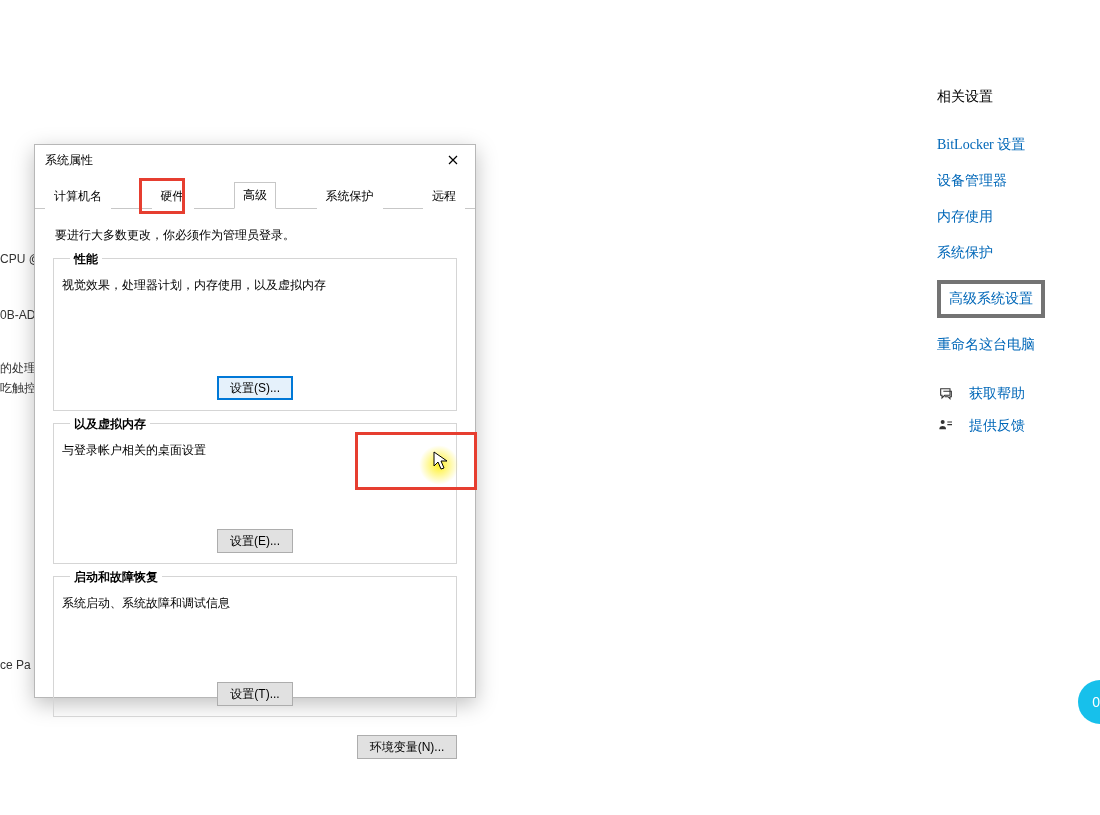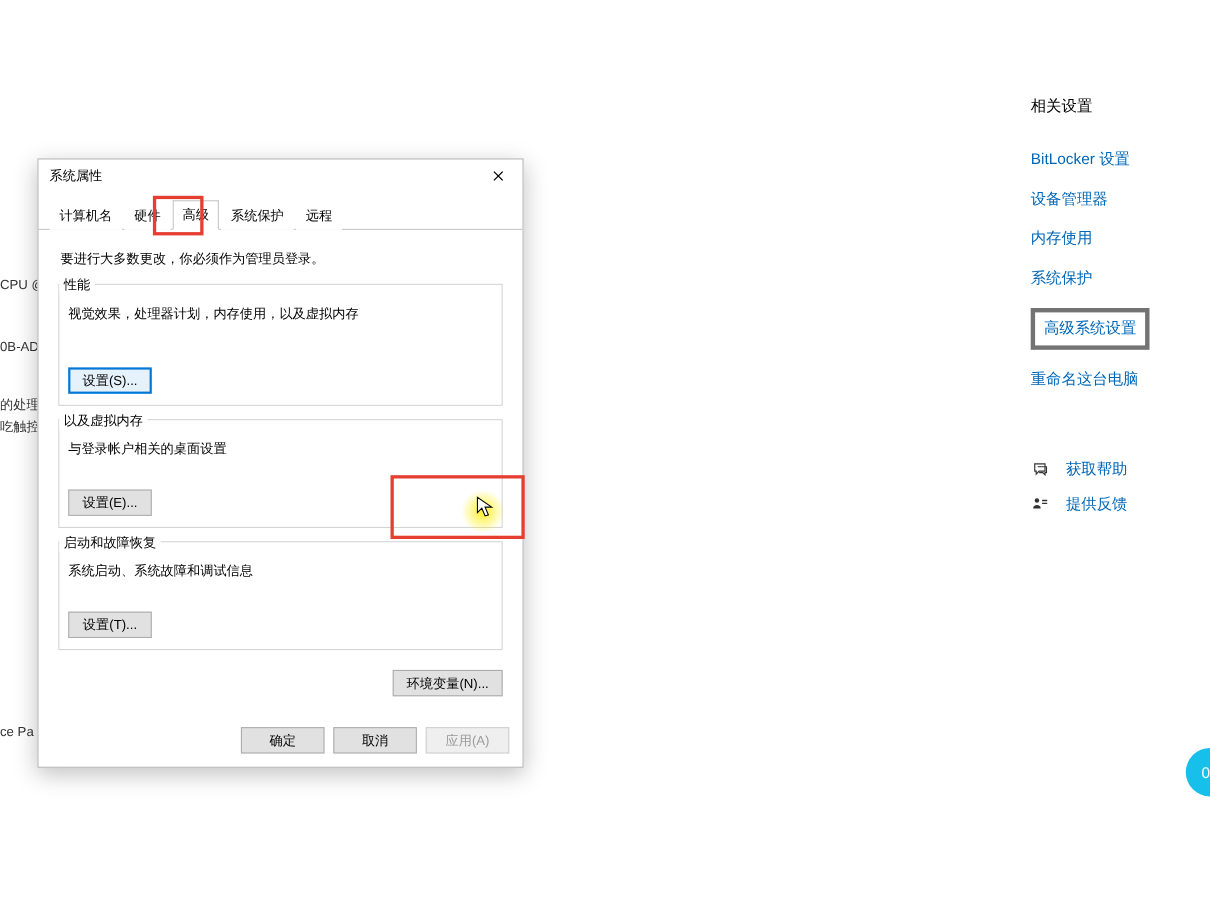--- a/index.html
+++ b/index.html
@@ -20,23 +20,23 @@
     }
     .bg1 { left: 0; top: 252px; }
     .bg2 { left: 0; top: 308px; }
     .bg3 { left: 0; top: 360px; }
     .bg4 { left: 0; top: 380px; }
     .bg5 { left: 0; top: 658px; }
 
     
     .sidebar { position: absolute; left: 937px; top: 88px; width: 160px; }
     .sidebar-title { font-size: 14px; color: #000; margin-bottom: 30px; }
-    .link { display: block; font-size: 14px; color: #0067b8; margin-bottom: 18px; cursor: pointer; }
+    .link { display: block; font-size: 14px; color: #0067b8; margin-bottom: 18px; cursor: pointer; font-family: Liberation Serif, serif; }
     .link.boxed { border: 4px solid #737373; padding: 6px 8px; display: inline-block; margin-bottom: 18px; }
-    .help-group { margin-top: 64px; }
+    .help-group { margin-top: 31px; }
     .help-row { display: flex; align-items: center; margin-bottom: 14px; }
     .help-row .icon { width: 20px; height: 16px; margin-right: 12px; color: #333; }
     .help-row .text { font-size: 14px; color: #0067b8; cursor: pointer; }
 
     
     .float-circle {
       position: absolute;
       right: -22px;
       top: 680px;
       width: 44px;
@@ -68,20 +68,21 @@
       justify-content: space-between;
       padding: 0 10px;
     }
     .titlebar .title { font-size: 12px; }
     .titlebar .close { width: 24px; height: 24px; display:flex; align-items:center; justify-content:center; cursor:pointer; }
     .tabs {
       display: flex;
       align-items: flex-end;
       border-bottom: 1px solid #c7c7c7;
       padding: 6px 8px 0 10px;
+      justify-content: space-between;
     }
     .tab {
       padding: 4px 8px;
       font-size: 12px;
       border: 1px solid transparent;
       border-bottom: none;
       margin-right: 2px;
       cursor: pointer;
       position: relative;
       top: 1px;
@@ -126,27 +127,28 @@
     .admin-note { font-size: 12px; margin: 8px 6px 14px 6px; }
     .group {
       border: 1px solid #d5d5d5;
       margin: 0 4px 12px 4px;
       padding: 8px 8px 10px 8px;
       position: relative;
     }
     .group .legend {
       position: absolute;
       top: -8px;
-      left: 0;
+      left: 16px;
       background: #fff;
       padding: 0 4px;
       font-size: 12px;
+      font-weight: bold;
     }
     .group .desc { font-size: 12px; margin: 10px 0 18px 0; }
-    .group .btn-row { display: flex; justify-content: flex-start; }
+    .group .btn-row { display: flex; justify-content: center; margin-top: 42px; }
     .win-btn {
       min-width: 76px;
       height: 24px;
       font-size: 12px;
       background: #e1e1e1;
       border: 1px solid #adadad;
       padding: 0 10px;
       cursor: pointer;
     }
     .win-btn.focus { border: 2px solid #0078d7; background: #e5f1fb; }
@@ -250,25 +252,20 @@
       <div class="btn-row">
         <button class="win-btn">设置(T)...</button>
       </div>
     </div>
 
     <div class="env-row">
       <button class="win-btn" style="min-width:100px">环境变量(N)...</button>
     </div>
   </div>
 
-  <div class="footer-row">
-    <button class="win-btn">确定</button>
-    <button class="win-btn">取消</button>
-    <button class="win-btn disabled">应用(A)</button>
-  </div>
 </div>
 
 <div class="tab-highlight"></div>
 <div class="btn-highlight"></div>
 <div class="cursor-spot"></div>
 <span class="cursor-arrow">
   <svg width="16" height="20" viewBox="0 0 16 20">
       <path d="M1 1l0 14 4-4 3 7 3-1-3-7 6 0z" fill="#fff" stroke="#000" stroke-width="1"></path>
     </svg>
 </span>

